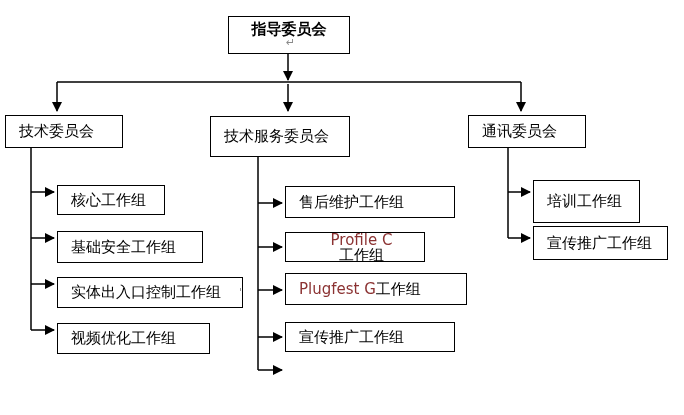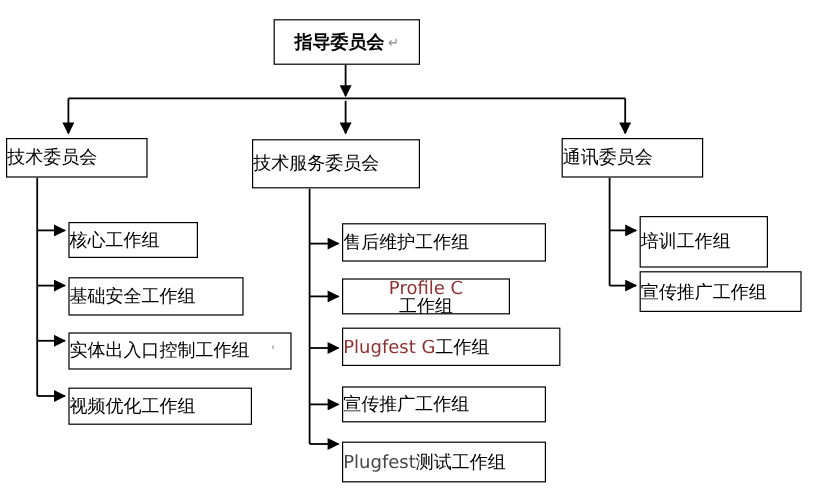--- a/index.html
+++ b/index.html
@@ -16,22 +16,22 @@
     position:absolute;
     box-sizing:border-box;
     border:1.5px solid var(--box-border,#000);
     background:#fff;
     display:flex;
     align-items:center;
     font-size:15px;
     line-height:1;
     white-space:nowrap;
   }
-  .node.center{justify-content:center;}
-  .node.left{justify-content:flex-start;}
+  .node.center{justify-content:center;flex-direction:column;}
+  .node.left{padding-left:13px;justify-content:flex-start;}
   .root-node{font-weight:bold;font-size:15px;}
   .mark{
     color:var(--mark-gray,#888);
     font-size:11px;
     margin-left:3px;
     font-weight:normal;
   }
   .latin-red{color:var(--latin-red,#8b3232);}
   .latin-dark{color:var(--latin-dark,#454545);}
   .cjk{color:var(--text,#000);}
@@ -111,24 +111,20 @@
     <span class="latin-red">Profile C</span>
       <span class="cjk"> 工作组</span>
   </div>
   <div class="node left" style="left:285px;top:273px;width:182px;height:32px;">
     <span class="latin-red">Plugfest G</span>
       <span class="cjk"> 工作组</span>
   </div>
   <div class="node left" style="left:285px;top:322px;width:170px;height:30px;">
     <span>宣传推广工作组</span>
   </div>
-  <div class="node left" style="left:285px;top:368px;width:170px;height:34px;">
-    <span class="latin-dark">Plugfest</span>
-      <span class="cjk"> 测试工作组</span>
-  </div>
 
   <div class="node left" style="left:533px;top:180px;width:107px;height:43px;">
     <span>培训工作组</span>
   </div>
   <div class="node left" style="left:533px;top:226px;width:135px;height:34px;">
     <span>宣传推广工作组</span>
   </div>
 
 </div>
 

